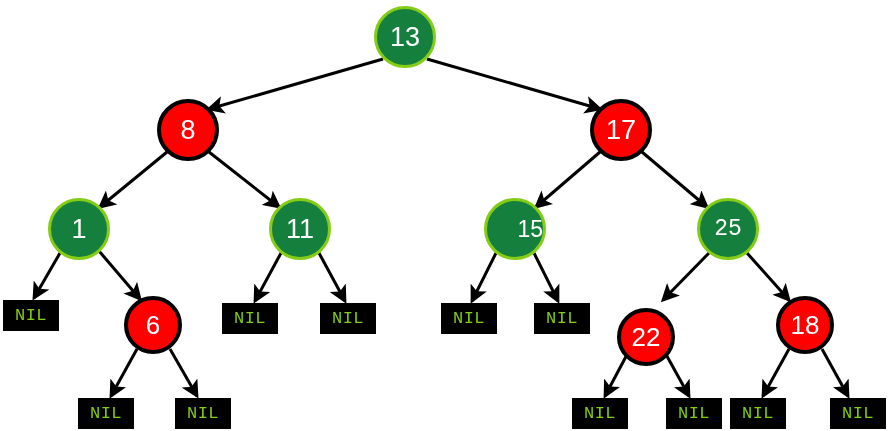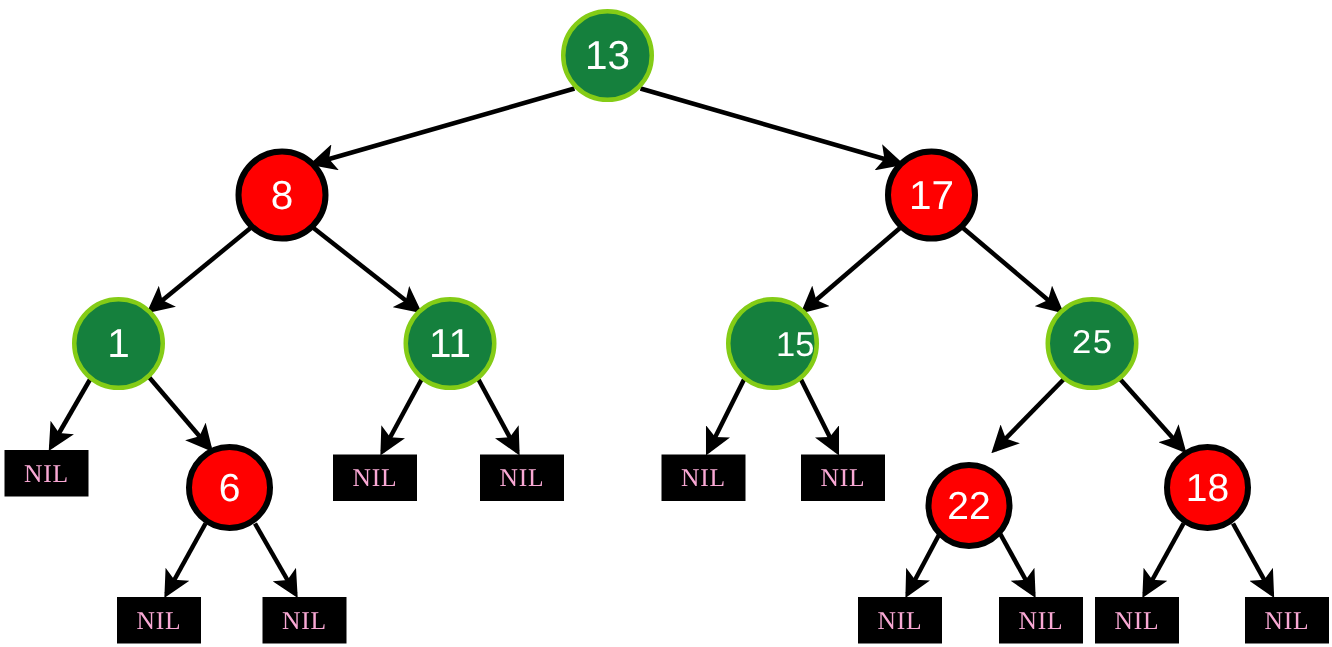--- a/index.html
+++ b/index.html
@@ -46,22 +46,22 @@
     line-height: 1;
     pointer-events: none;
   }
   .nil-node {
     position: absolute;
     background: #000000;
     box-sizing: border-box;
     display: flex;
     align-items: center;
     justify-content: center;
-    color: #f9a8d4;
-    font-family: Liberation Serif, serif;
+    color: #84cc16;
+    font-family: Liberation Mono, monospace;
     font-size: 17px;
     letter-spacing: 0.5px;
     z-index: 5;
   }
 </style>
 </head>
 <body>
 
 <div id="tree-canvas">
 

